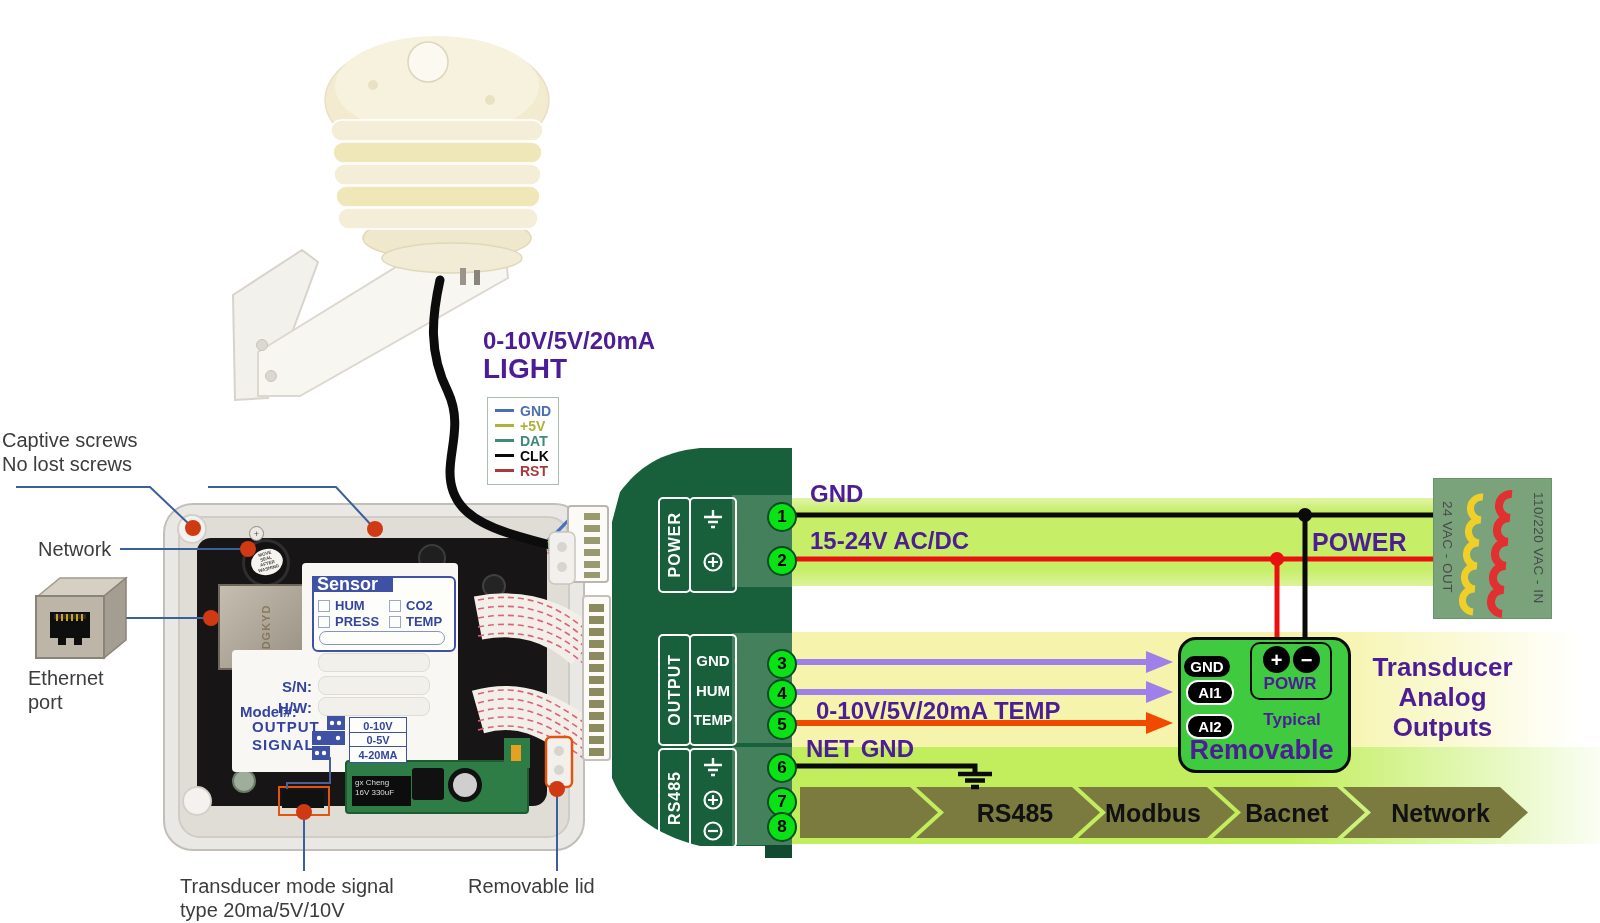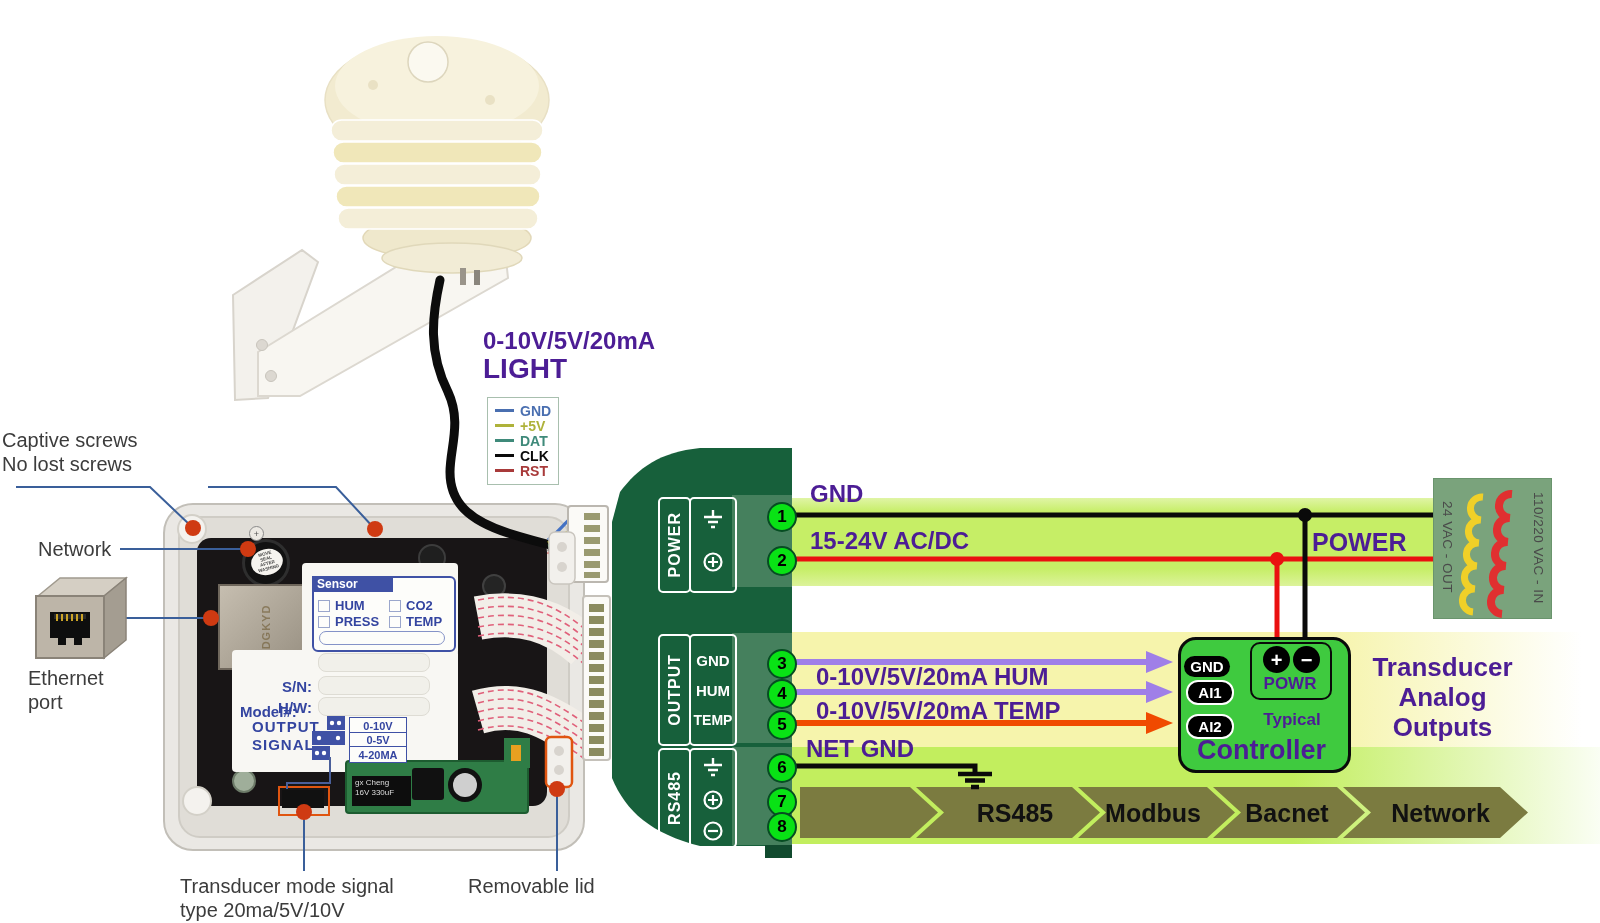--- a/index.html
+++ b/index.html
@@ -65,21 +65,21 @@
   </div>
 
   <div class="abs" style="left:418px;top:544px;width:24px;height:24px;border-radius:50%;background:#1f1f1f;border:2px solid #3c3c3c;z-index:15;"></div>
   <div class="abs" style="left:482px;top:574px;width:20px;height:20px;border-radius:50%;background:#242424;border:2px solid #404040;z-index:15;"></div>
   <div class="abs" style="left:232px;top:769px;width:20px;height:20px;border-radius:50%;background:#9fae9a;border:2px solid #6c7a68;z-index:15;"></div>
 
   <div class="abs" style="left:302px;top:563px;width:156px;height:92px;background:#f8f7f3;border-radius:4px;z-index:15;"></div>
   <div class="abs" style="left:232px;top:650px;width:226px;height:122px;background:#f8f7f3;border-radius:4px;z-index:15;"></div>
 
   <div class="abs" style="left:312px;top:576px;width:140px;height:72px;border:2px solid #3f51a5;border-radius:6px;background:#fdfdfa;z-index:16;"></div>
-  <div class="abs" style="left:312px;top:576px;width:76px;height:16px;background:#3f51a5;color:#fff;font-size:12px;font-weight:800;
+  <div class="abs" style="left:312px;top:576px;width:76px;height:16px;background:#3f51a5;color:#fff;font-size:18px;font-weight:800;
               padding-left:5px;line-height:16px;z-index:17;">Sensor</div>
   <div class="abs" style="left:318px;top:598px;z-index:17;display:flex;align-items:center;">
      <span class="chk"></span>
      <span class="blue" style="font-size:13px;font-weight:800;">HUM</span>
   </div>
   <div class="abs" style="left:389px;top:598px;z-index:17;display:flex;align-items:center;">
      <span class="chk"></span>
      <span class="blue" style="font-size:13px;font-weight:800;">CO2</span>
   </div>
   <div class="abs" style="left:318px;top:614px;z-index:17;display:flex;align-items:center;">
@@ -382,39 +382,38 @@
   <div class="num" style="left:767px;top:649px;">3</div>
   <div class="num" style="left:767px;top:679px;">4</div>
   <div class="num" style="left:767px;top:710px;">5</div>
   <div class="num" style="left:767px;top:753px;">6</div>
   <div class="num" style="left:767px;top:787px;">7</div>
   <div class="num" style="left:767px;top:812px;">8</div>
 
   <div class="txt wlabel" style="left:810px;top:480px;z-index:22;">GND</div>
   <div class="txt wlabel" style="left:810px;top:527px;z-index:22;">15-24V AC/DC</div>
   <div class="txt" style="left:1312px;top:528px;font-size:25px;z-index:22;">POWER</div>
-  <div class="txt wlabel" style="left:816px;top:663px;z-index:22;">0-10V/5V/20mA HUM</div>
   <div class="txt wlabel" style="left:816px;top:697px;z-index:22;">0-10V/5V/20mA TEMP</div>
   <div class="txt wlabel" style="left:806px;top:735px;z-index:22;">NET GND</div>
 
   <div class="bantxt" style="left:940px;top:799px;width:150px;">RS485</div>
   <div class="bantxt" style="left:1078px;top:799px;width:150px;">Modbus</div>
   <div class="bantxt" style="left:1212px;top:799px;width:150px;">Bacnet</div>
   <div class="bantxt" style="left:1358px;top:799px;width:165px;">Network</div>
 
   <div class="abs" style="left:1178px;top:637px;width:167px;height:130px;background:#3fca3f;border:3.5px solid #0a0a0a;border-radius:18px;z-index:35;"></div>
   <div class="badge" style="left:1184px;top:656px;width:46px;height:21px;">GND</div>
   <div class="badge" style="left:1186px;top:680px;width:44px;height:21px;border:2px solid #fff;">AI1</div>
   <div class="badge" style="left:1186px;top:714px;width:44px;height:21px;border:2px solid #fff;">AI2</div>
   <div class="abs" style="left:1250px;top:642px;width:78px;height:54px;border:2.5px solid #0a0a0a;border-radius:10px;z-index:38;"></div>
   <div class="pcirc" style="left:1263px;top:646px;">+</div>
   <div class="pcirc" style="left:1293px;top:646px;">−</div>
   <div class="txt" style="left:1252px;top:674px;width:76px;text-align:center;font-size:17px;z-index:40;">POWR</div>
   <div class="txt" style="left:1242px;top:710px;width:100px;text-align:center;font-size:17px;z-index:40;">Typical</div>
-  <div class="txt" style="left:1180px;top:735px;width:163px;text-align:center;font-size:27px;z-index:40;">Controller</div>
+  <div class="txt" style="left:1180px;top:735px;width:163px;text-align:center;font-size:27px;z-index:40;">Removable</div>
 
   <div class="abs flexc" style="left:1437px;top:480px;width:20px;height:135px;z-index:22;">
     <span style="writing-mode:vertical-rl;font-size:13.5px;color:#4a4a4a;letter-spacing:0.5px;">24 VAC - OUT</span>
   </div>
   <div class="abs flexc" style="left:1528px;top:480px;width:20px;height:135px;z-index:22;">
     <span style="writing-mode:vertical-rl;font-size:13.5px;color:#4a4a4a;letter-spacing:0.5px;">110/220 VAC - IN</span>
   </div>
 
   <div class="txt" style="left:1360px;top:652px;width:165px;text-align:center;font-size:26px;z-index:22;">Transducer</div>
   <div class="txt" style="left:1360px;top:682px;width:165px;text-align:center;font-size:26px;z-index:22;">Analog</div>

